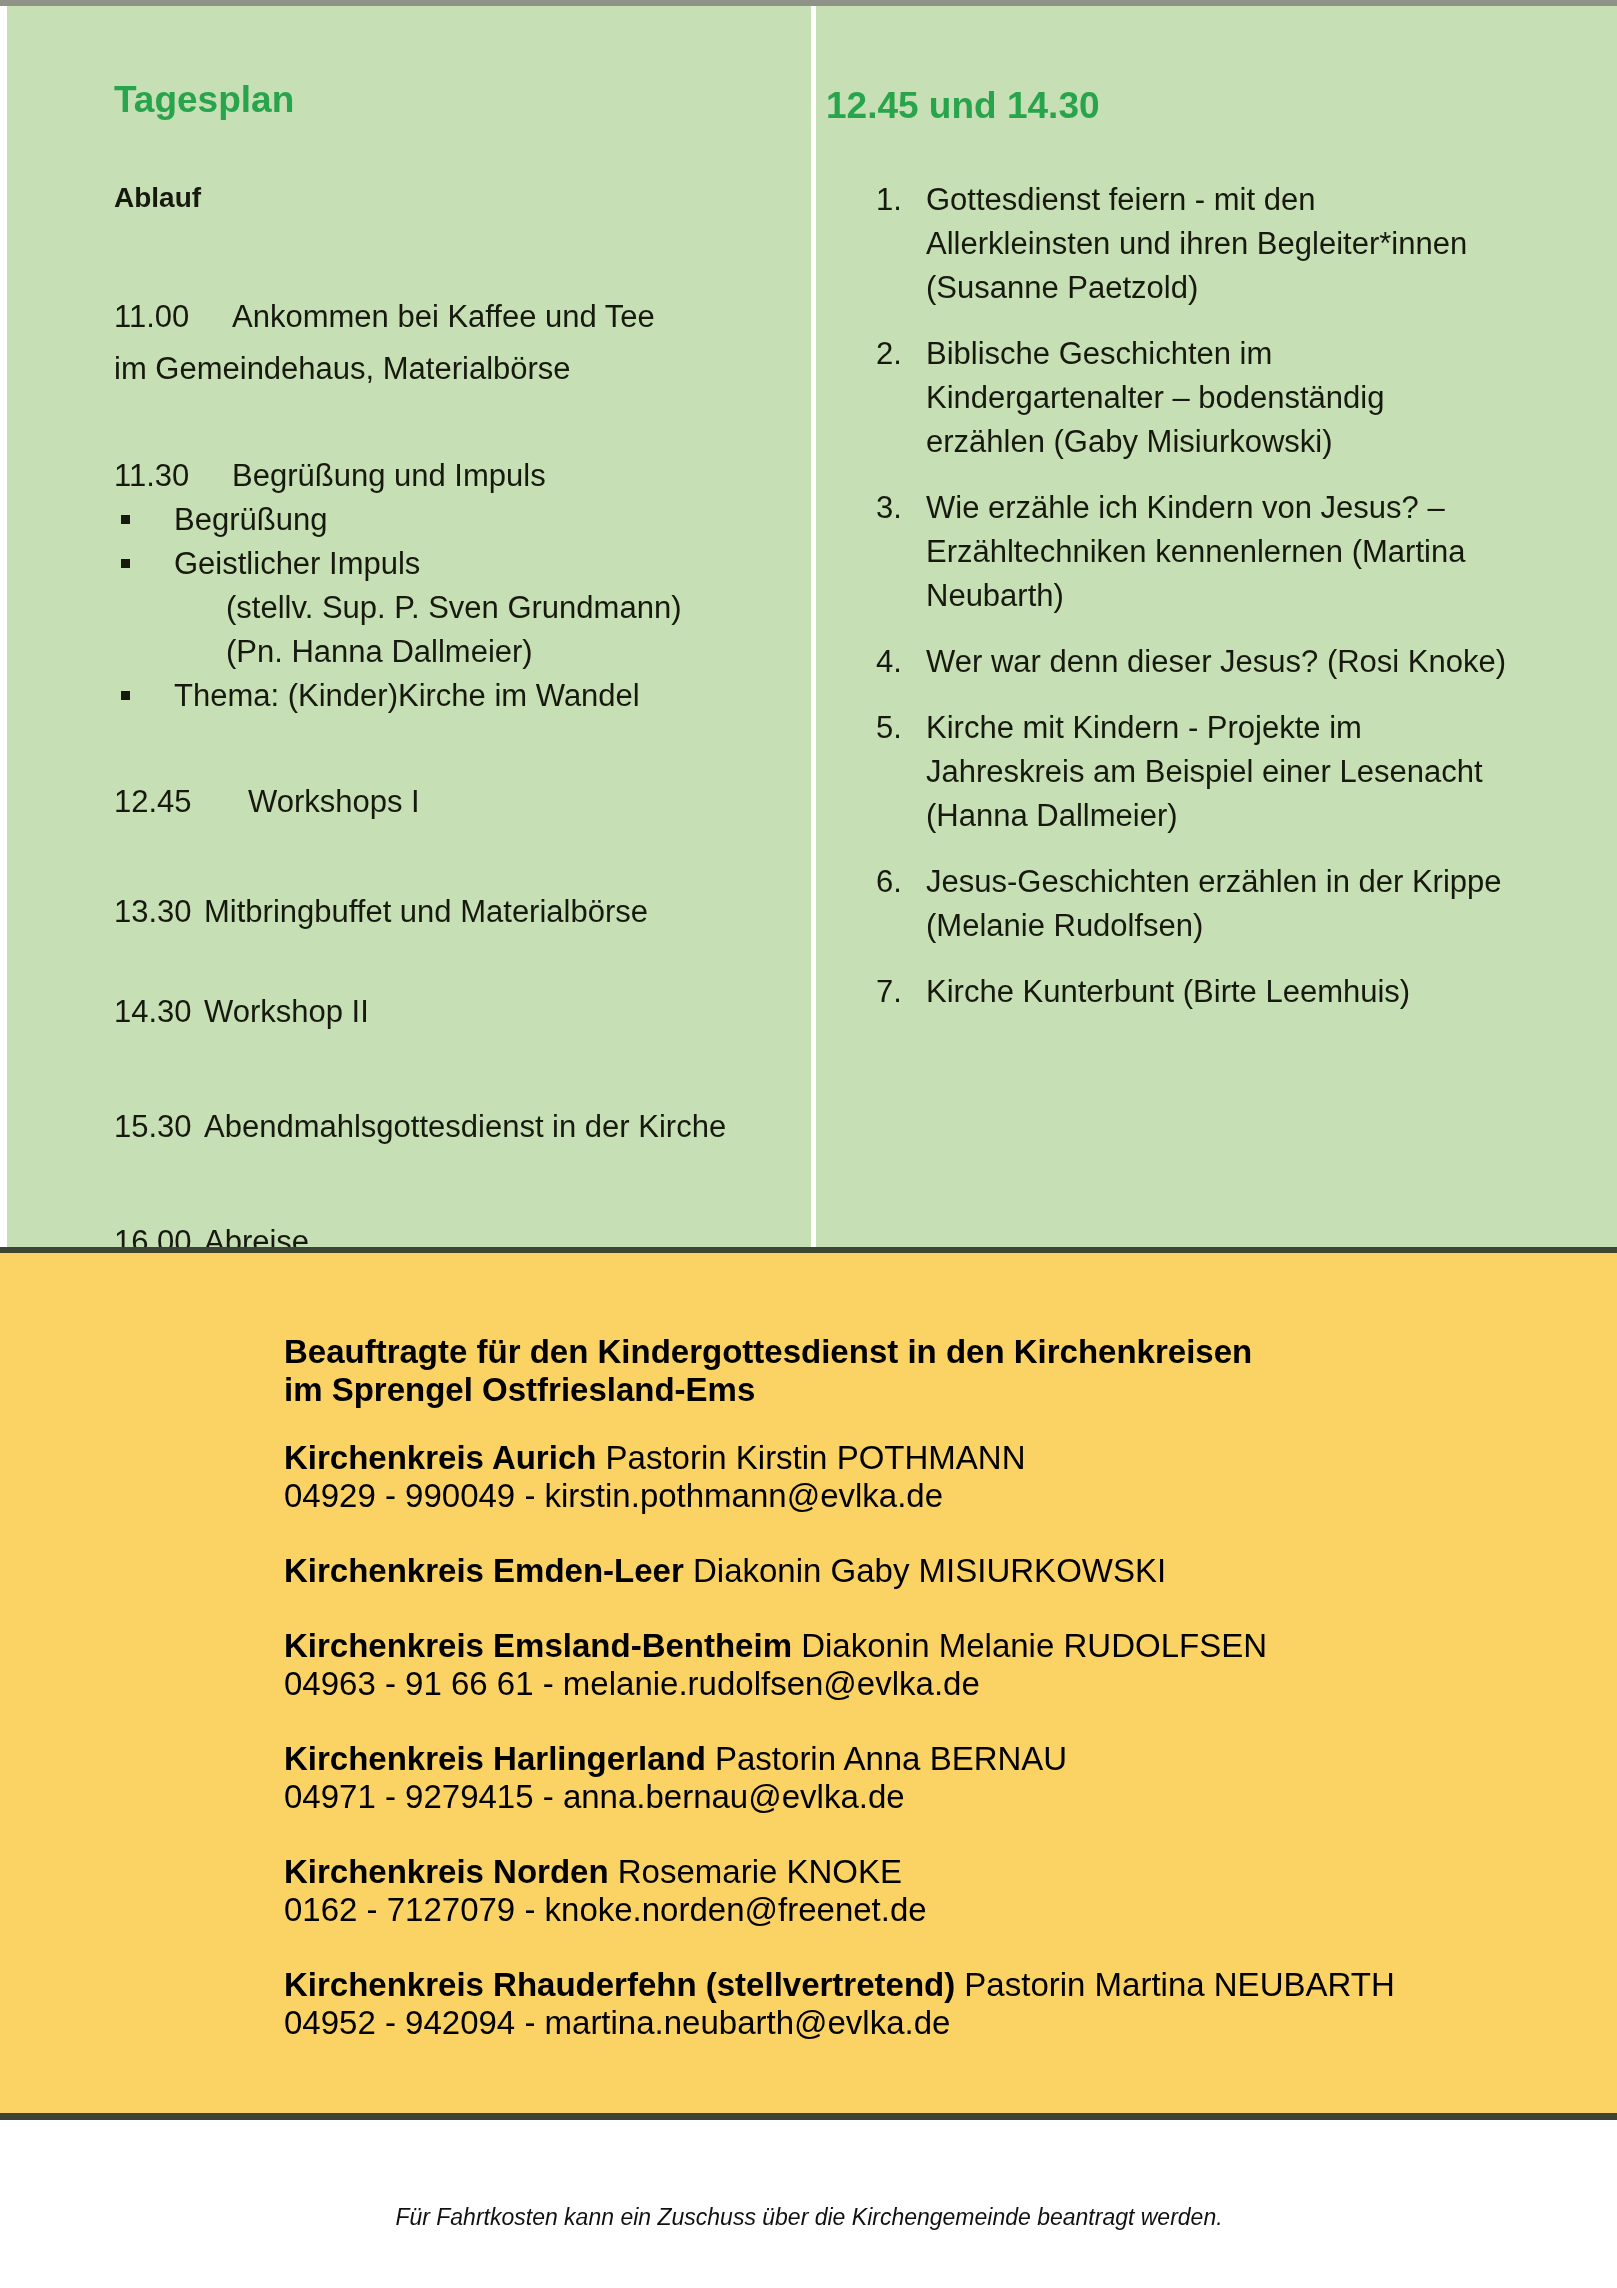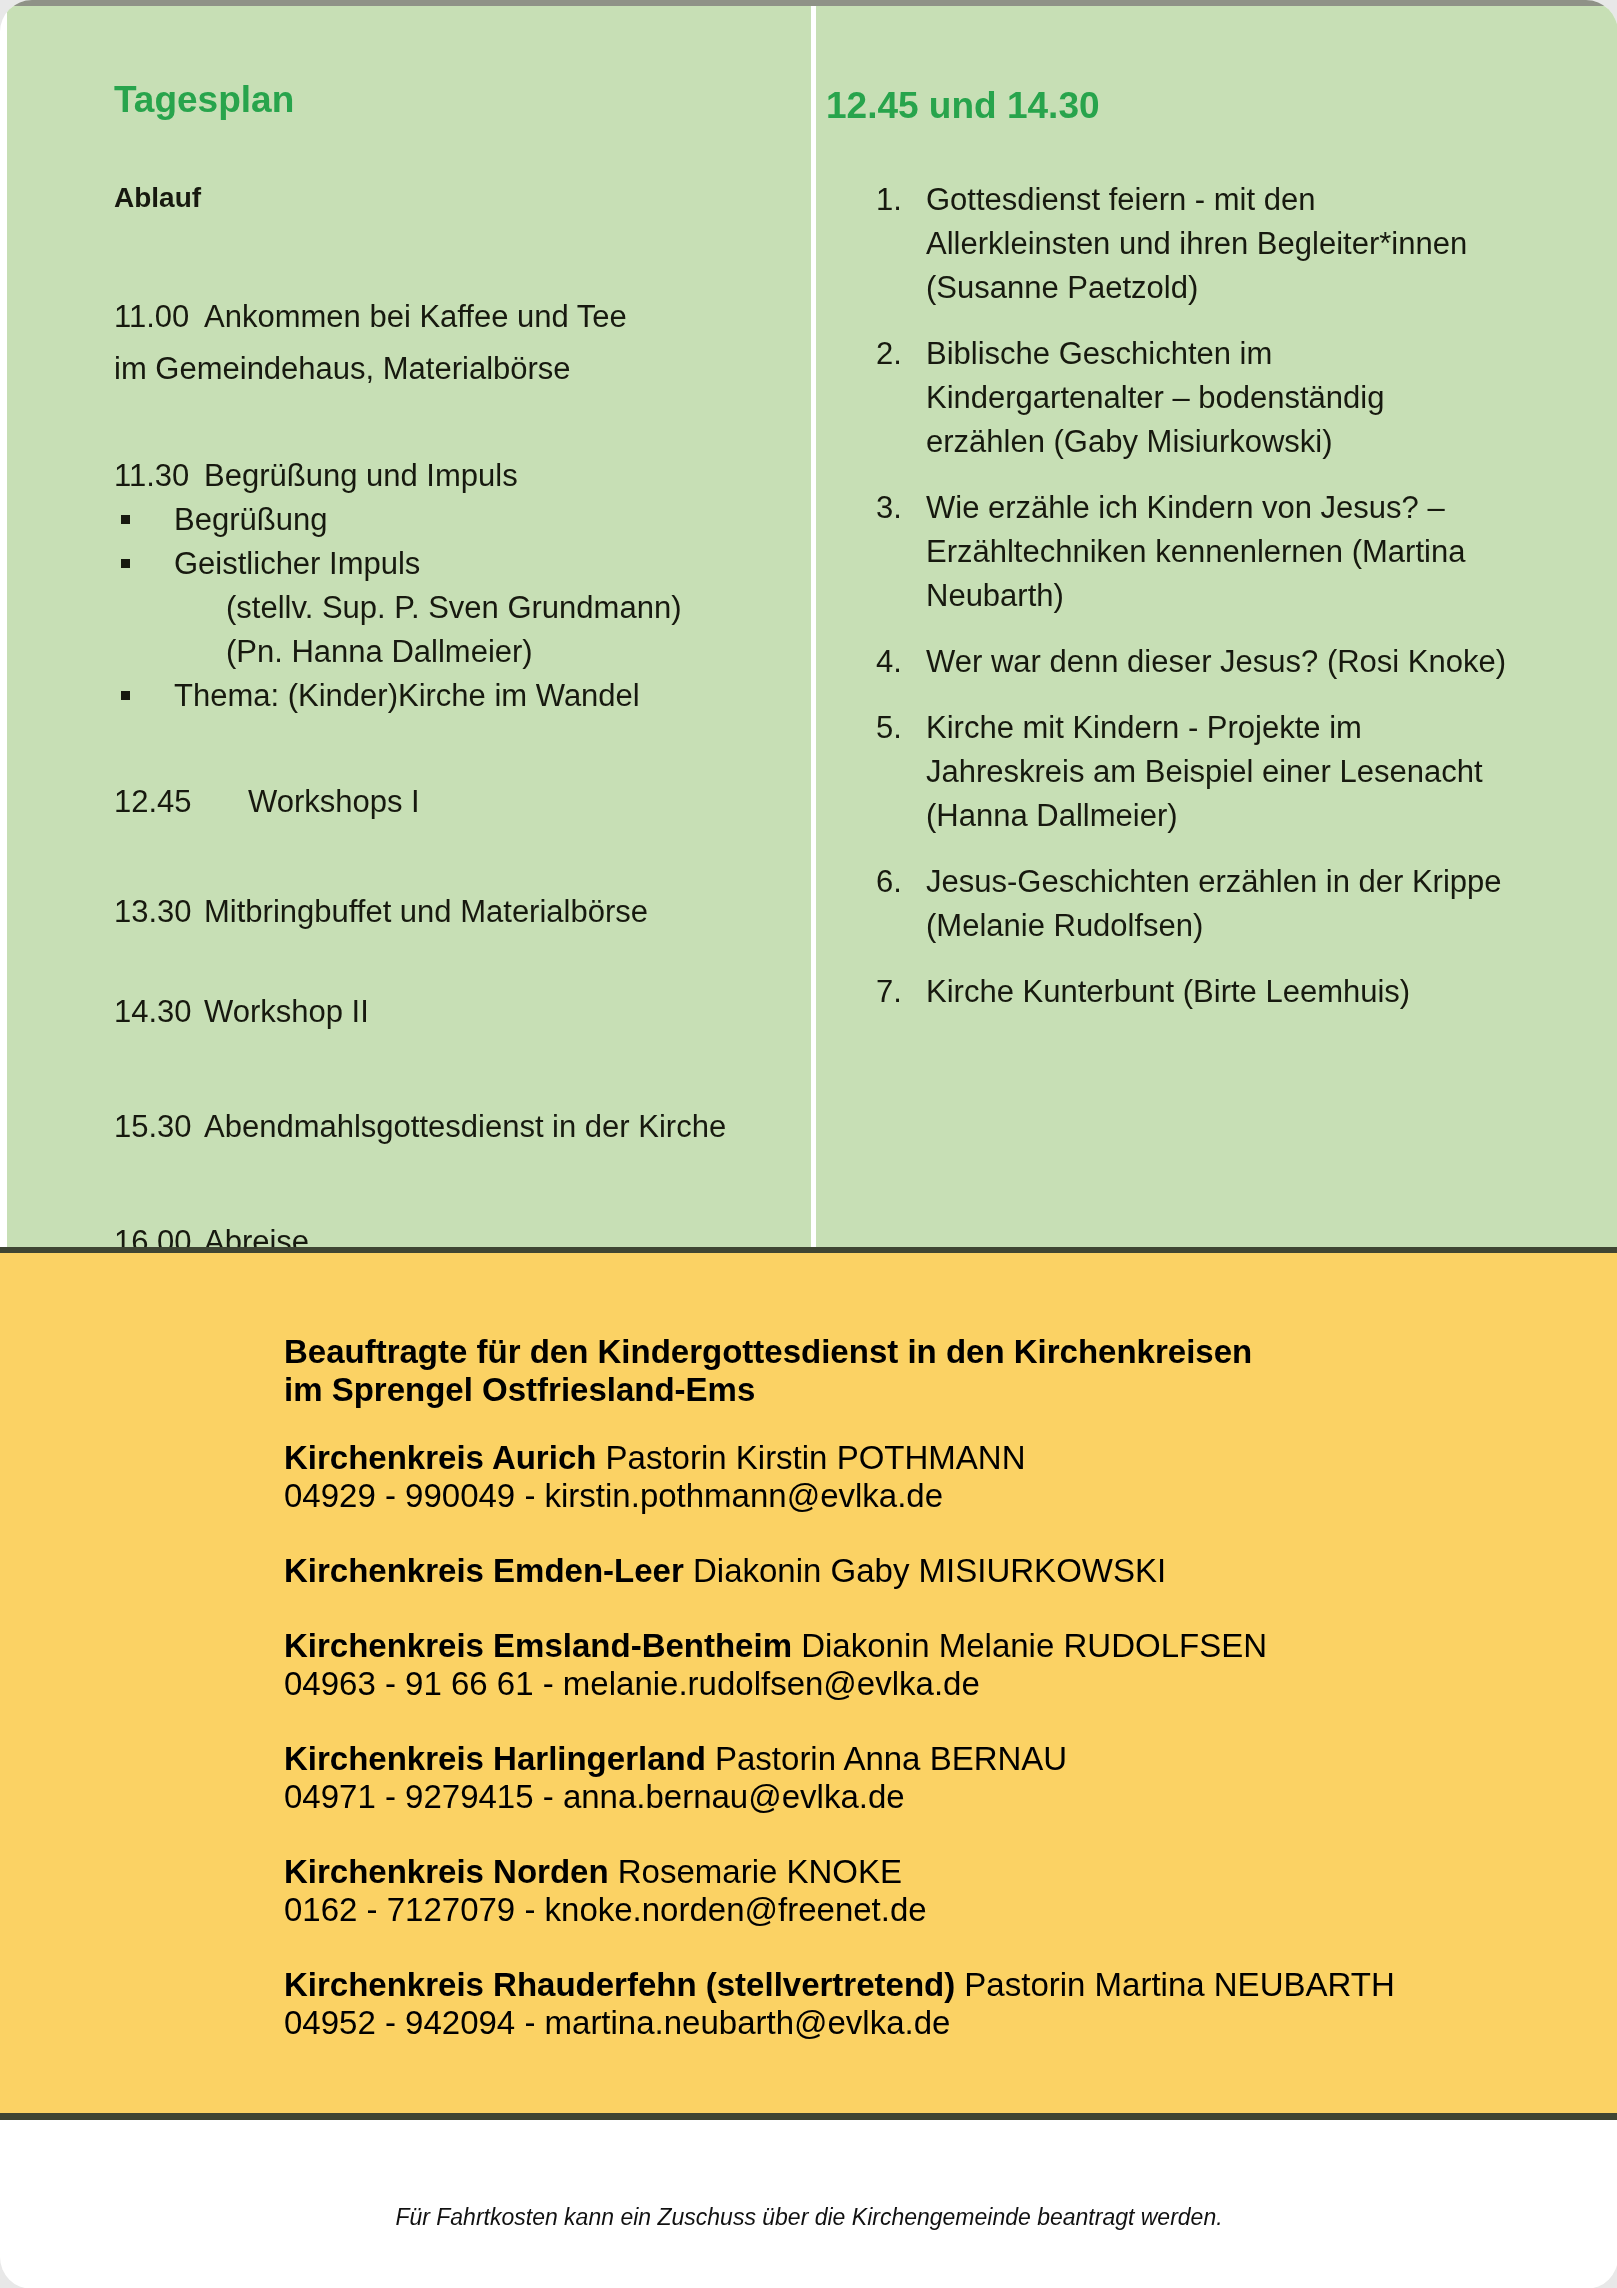--- a/index.html
+++ b/index.html
@@ -14,41 +14,40 @@
   *{margin:0;padding:0;box-sizing:border-box;}
   body{background:#e8e8e8;}
   .page{
     position:relative;
     width:1618px;height:2289px;
     background:#ffffff;
     font-family:"Liberation Sans","DejaVu Sans",sans-serif;
     color:var(--text_dark);
     overflow:hidden;
     margin:0 auto;
-    border-radius:32px;
   }
   .top-strip{position:absolute;top:0;left:0;right:0;height:6px;background:var(--top_strip);}
   .green-panel{position:absolute;top:6px;left:7px;width:1611px;height:1241px;background:var(--green_bg);}
   .col-divider{position:absolute;top:0;bottom:0;left:804px;width:5px;background:var(--divider_white);}
   .sep-line{position:absolute;left:0;right:0;height:6px;background:var(--dark_line);}
   .sep1{top:1247px;}
   .sep2{top:2113px;height:7px;}
   .yellow-panel{position:absolute;top:1253px;left:0;right:0;height:861px;background:var(--yellow_bg);padding:80px 119px 0 284px;color:#000;}
   .footer-area{position:absolute;top:2195px;left:0;right:0;text-align:center;}
 
   
   .left-col{position:absolute;left:107px;top:0;width:669px;padding-top:72px;}
   .green-title{font-size:37px;font-weight:bold;color:var(--green_heading);line-height:44px;}
   .sub-title{font-size:28px;font-weight:bold;line-height:44px;margin-top:54px;}
   .t-line{font-size:31px;line-height:44px;display:flex;}
   .t-line .time{display:inline-block;width:90px;flex:0 0 90px;}
   .t-line .b-col{flex:0 0 60px;padding-left:7px;}
   .t-line .b-col .sq{display:block;width:9px;height:9px;background:var(--text_dark);margin-top:17px;}
   .t-line.indent{padding-left:112px;}
-  .mt4{margin-top:8px;}  .mt63{margin-top:63px;} .mt46{margin-top:62px;gap:44px;}
+  .mt4{margin-top:8px;}  .mt63{margin-top:63px;gap:28px;} .mt46{margin-top:62px;gap:44px;}
   .mt66{margin-top:66px;} .mt56{margin-top:56px;} .mt71{margin-top:71px;}
 
   
   .right-col{position:absolute;left:819px;top:0;width:716px;padding-top:71px;}
   .ws-heading{font-size:37px;font-weight:bold;color:var(--green_heading);line-height:57px;}
   .ws-list{margin-top:44px;margin-left:50px;list-style:none;}
   .ws-item{display:flex;font-size:31px;line-height:44px;margin-bottom:22px;}
   .ws-item .num{flex:0 0 50px;}
   .ws-item .lines{width:665px;}
 

